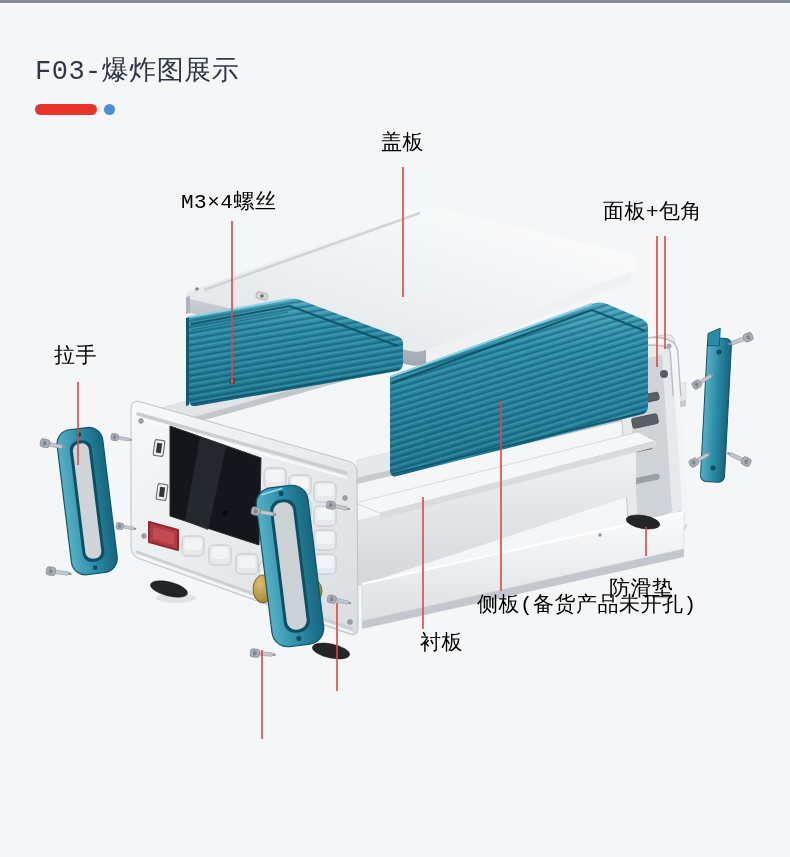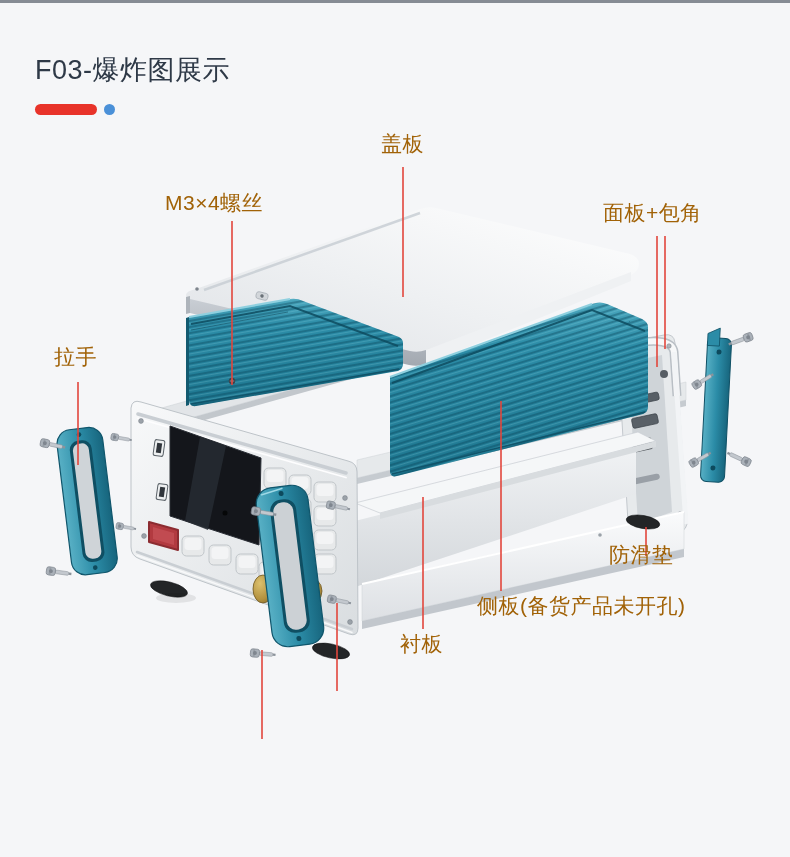--- a/index.html
+++ b/index.html
@@ -1,32 +1,32 @@
 <!DOCTYPE html>
 <html><head>
 <meta charset="utf-8">
 <style>
   html,body{margin:0;padding:0;background:#e9eaec;}
   .page{position:relative;width:790px;height:857px;background:#f5f6f8;overflow:hidden;
-        font-family:Liberation Sans, sans-serif;}
+        font-family:Liberation Mono, monospace;}
   .topbar{position:absolute;left:0;top:0;width:790px;height:3px;background:#868c94;}
   .header{position:absolute;left:35px;top:52px;}
   .title{margin:0;font-size:27px;font-weight:500;color:#2e3947;letter-spacing:.5px;}
   .title-accent{position:relative;margin-top:16px;height:11px;}
   .red-pill{position:absolute;left:0;top:0;width:62px;height:11px;border-radius:6px;background:#e8332a;}
   .blue-dot{position:absolute;left:69px;top:0;width:11px;height:11px;border-radius:50%;background:#4a90d8;}
   .diagram{position:absolute;left:0;top:0;width:790px;height:857px;}
-  .callout{position:absolute;font-size:21px;color:#a16207;letter-spacing:.5px;white-space:nowrap;line-height:1.25;}
+  .callout{position:absolute;font-size:21px;color:#000000;letter-spacing:.5px;white-space:nowrap;line-height:1.25;}
   .c-cover  {left:381px;top:131px;}
-  .c-m3     {left:165px;top:190px;}
+  .c-m3     {left:181px;top:190px;}
   .c-panel  {left:603px;top:200px;}
   .c-handle {left:54px; top:344px;text-align:center;}
-  .c-antislip{left:609px;top:542px;}
+  .c-antislip{left:609px;top:577px;}
   .c-side   {left:477px;top:593px;}
-  .c-liner  {left:400px;top:631px;}
+  .c-liner  {left:420px;top:631px;}
   .c-m4x8   {left:285px;top:692px;}
   .c-m4x14  {left:164px;top:741px;}
 </style>
 </head>
 <body>
 
 <div class="page">
   <div class="topbar"></div>
 
   <div class="header">

